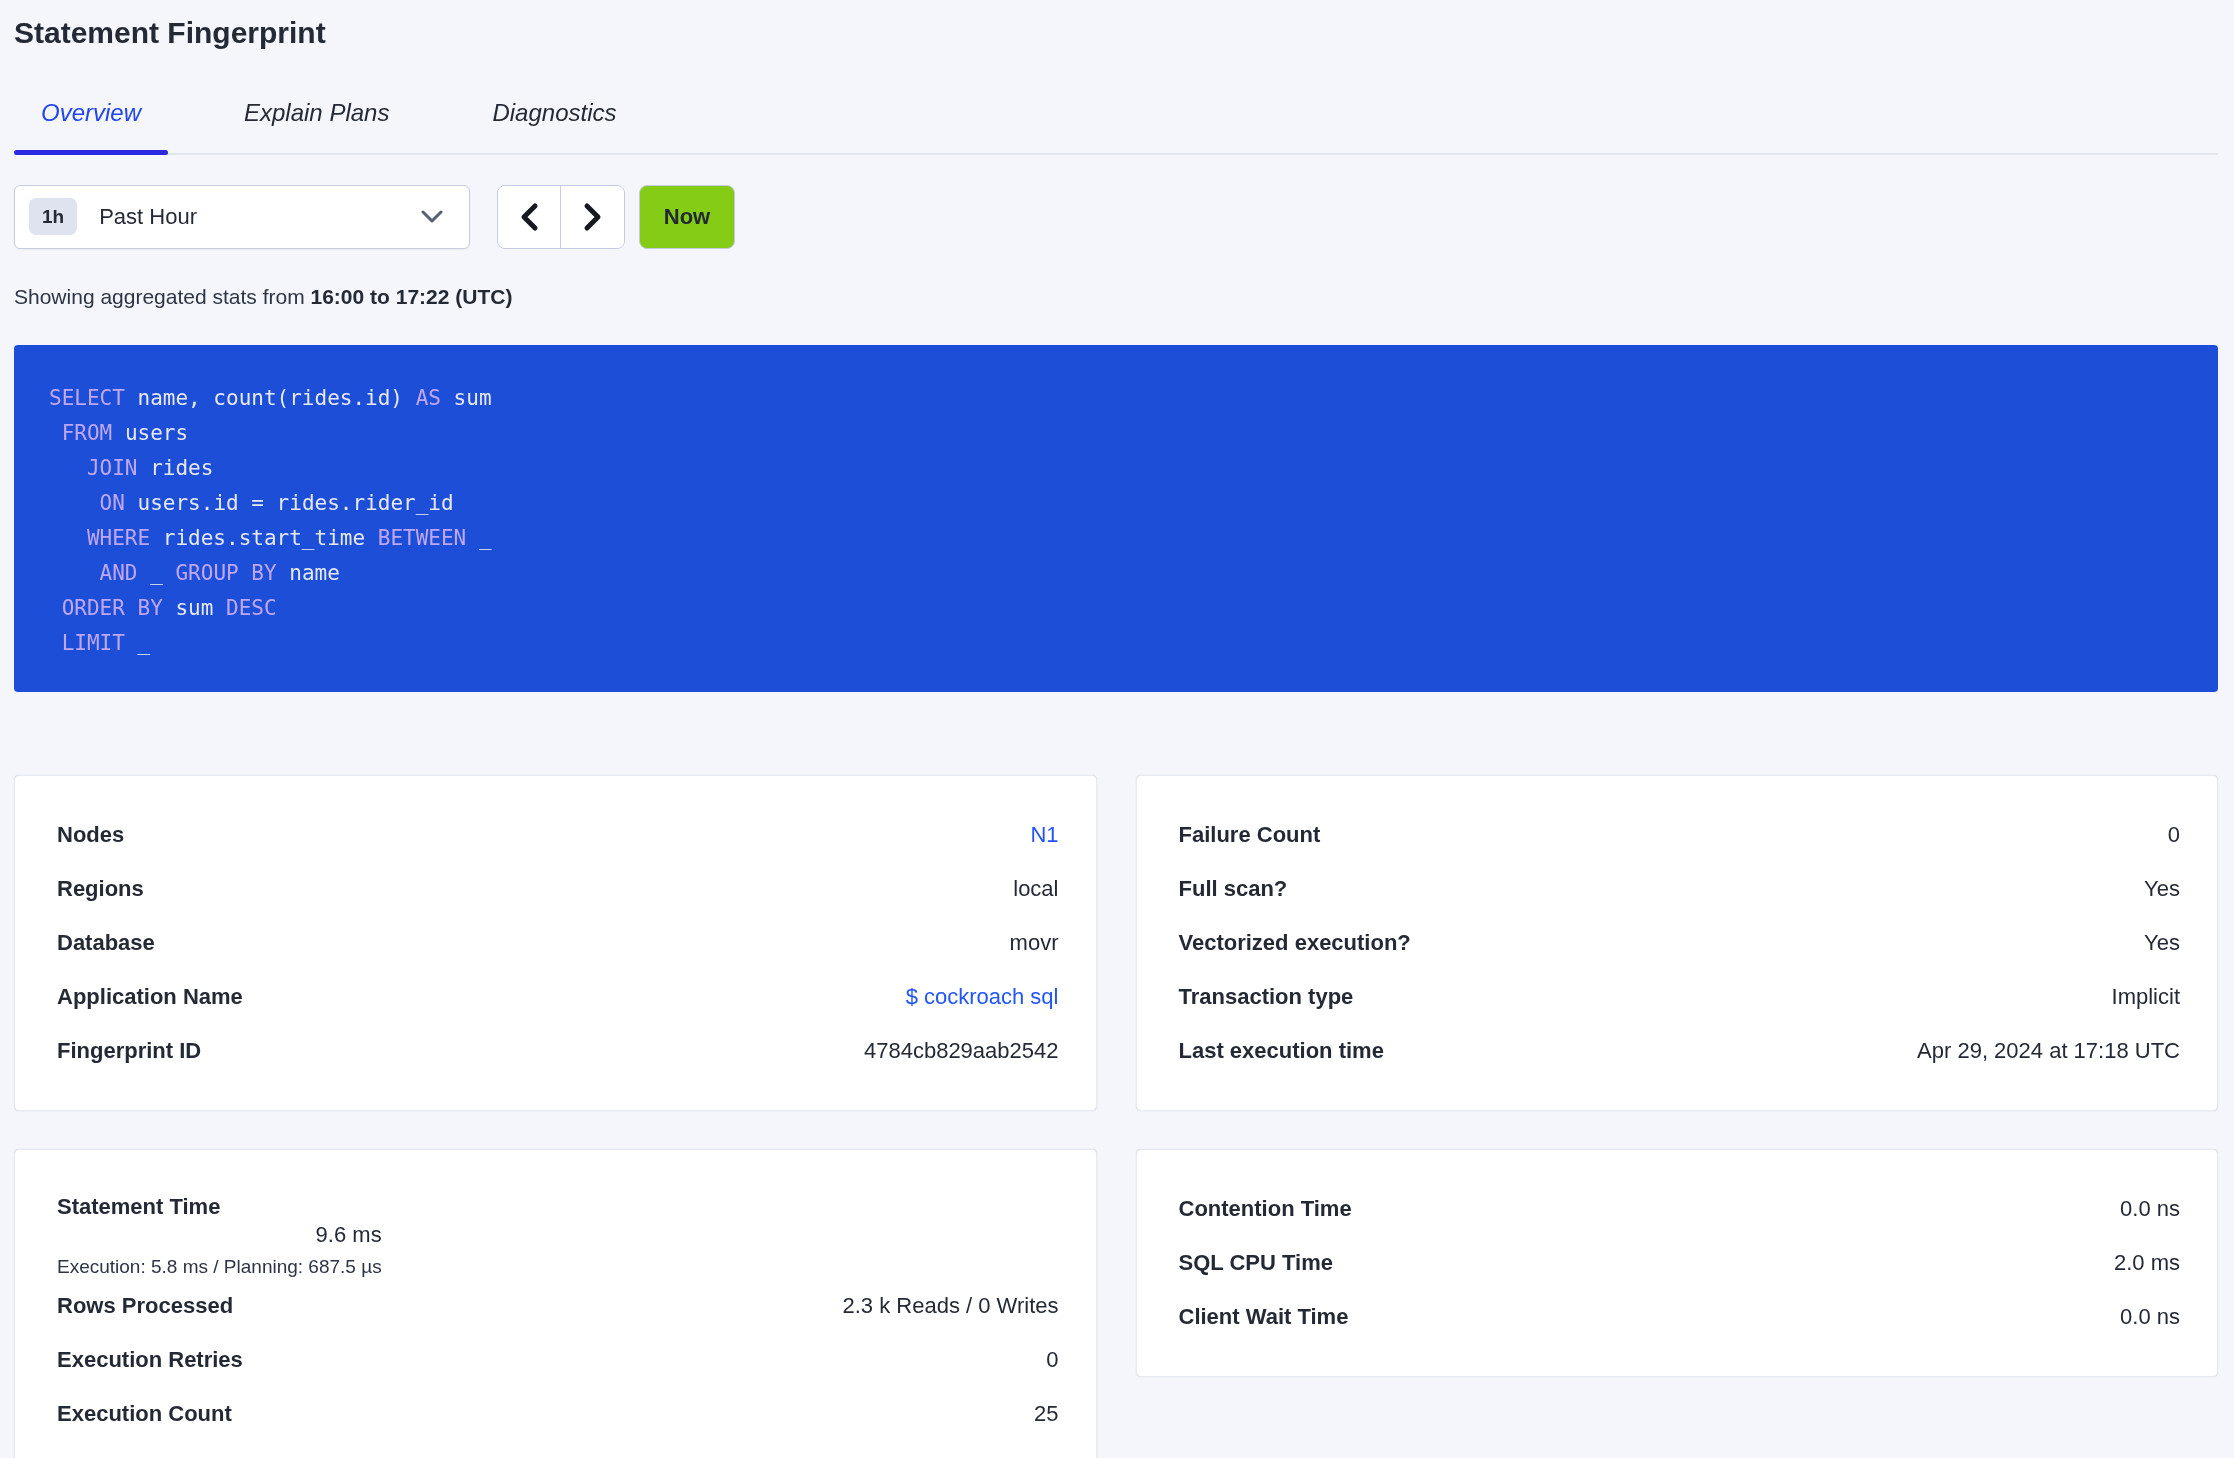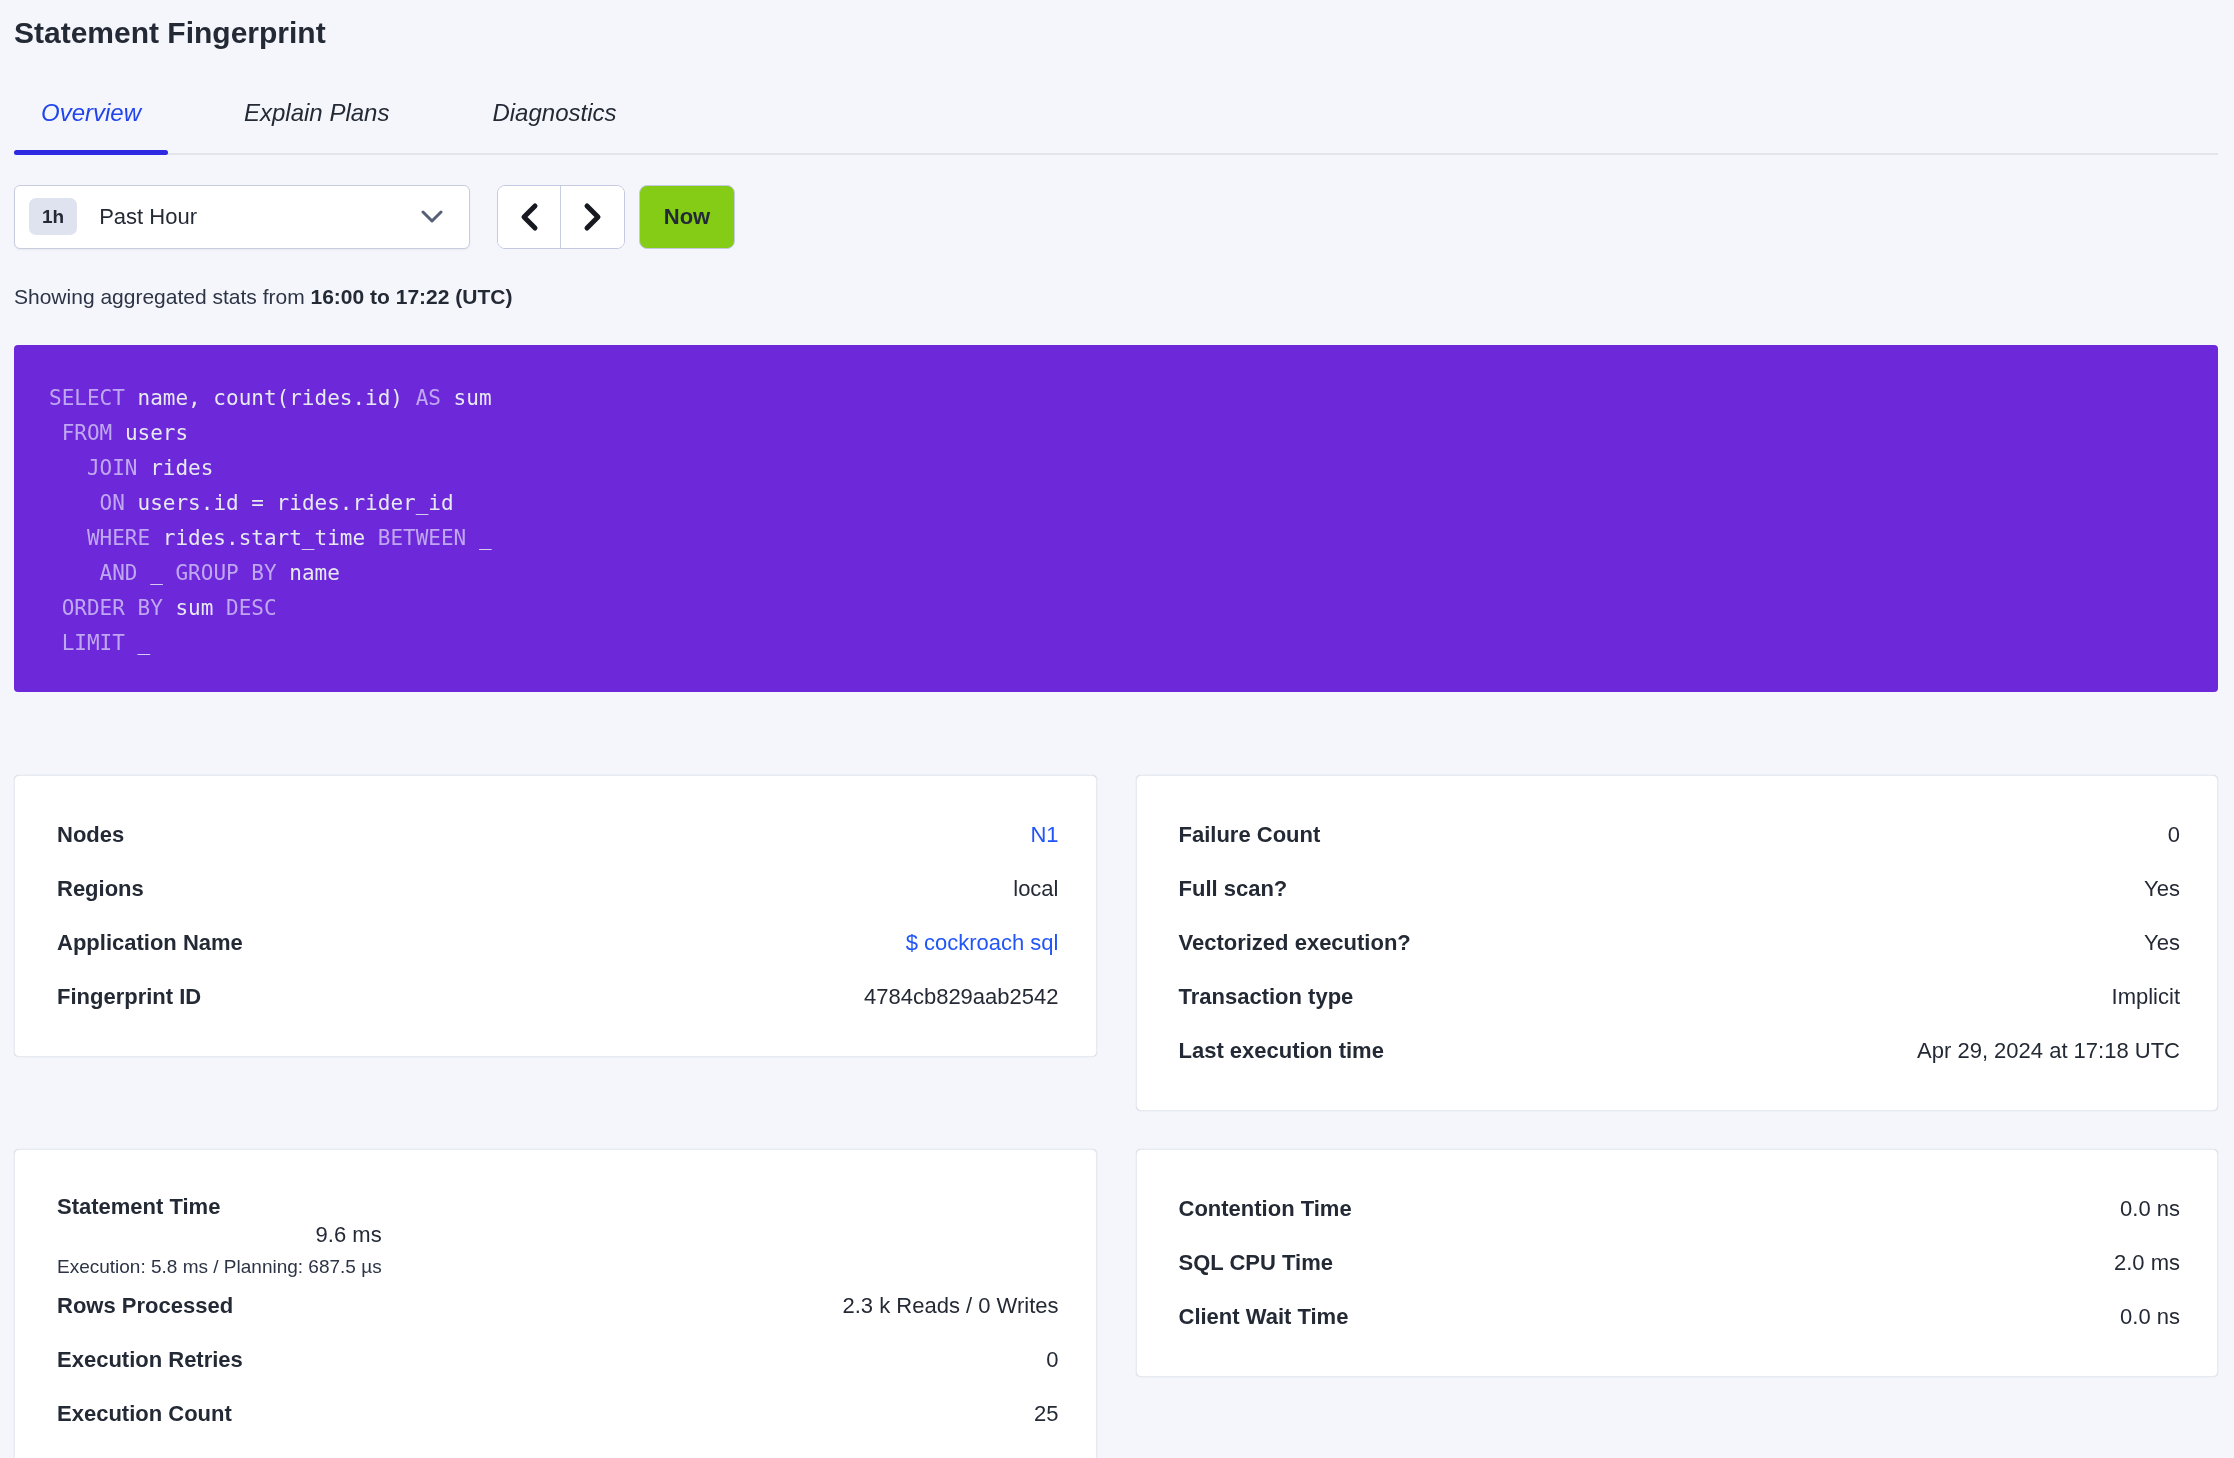--- a/index.html
+++ b/index.html
@@ -56,21 +56,21 @@
     font-size:22px; font-weight:700; color:#242a35; cursor:pointer;
     font-family:"Liberation Sans", sans-serif;
   }
 
   
   .stats-note { margin-top:36px; font-size:21px; color:#2c3446; }
   .stats-note b { font-weight:700; color:#242a35; }
 
   
   .sql-box {
-    margin-top:36px; background:#6d28d9; border-radius:4px;
+    margin-top:36px; background:#1d4ed8; border-radius:4px;
     padding:36px 36px 30px 35px; height:347px;
   }
   .sql-box pre {
     font-family:"DejaVu Sans Mono","Liberation Mono",monospace;
     font-size:21px; line-height:35px; color:#e7e9f1; white-space:pre;
   }
   .sql-box .kw { color:#c0a7f1; }
 
   
   .cards {
@@ -152,20 +152,26 @@
             <div class="row-value link">N1</div>
           </div>
         </div>
         <div class="row">
           <span class="row-label">Regions</span>
           <div class="valwrap">
             <div class="row-value">local</div>
           </div>
         </div>
         <div class="row">
+          <span class="row-label">Database</span>
+          <div class="valwrap">
+            <div class="row-value">movr</div>
+          </div>
+        </div>
+        <div class="row">
           <span class="row-label">Application Name</span>
           <div class="valwrap">
             <div class="row-value link">$ cockroach sql</div>
           </div>
         </div>
         <div class="row">
           <span class="row-label">Fingerprint ID</span>
           <div class="valwrap">
             <div class="row-value">4784cb829aab2542</div>
           </div>

